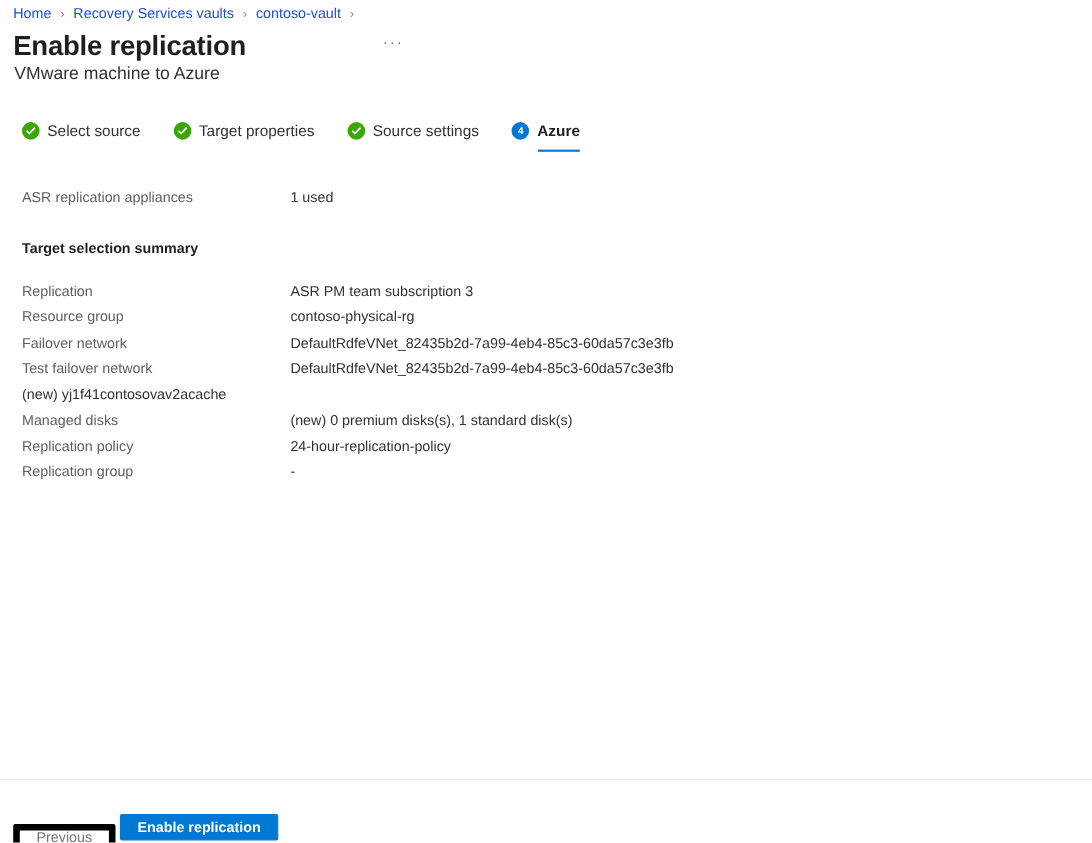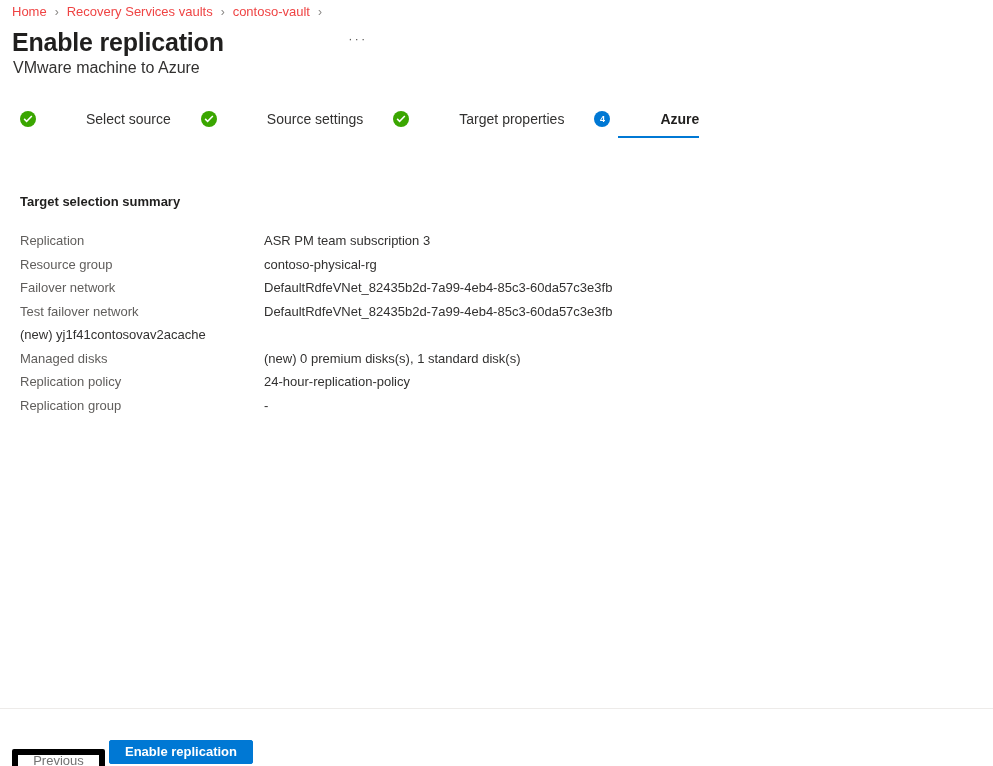--- a/index.html
+++ b/index.html
@@ -21,21 +21,21 @@
     position: absolute;
     left: 12px;
     top: 2px;
     height: 20px;
     display: flex;
     align-items: center;
     font-size: 13px;
     line-height: 20px;
   }
   .crumb-link {
-    color: #ef4444;
+    color: #1d4ed8;
     text-decoration: none;
     cursor: pointer;
     white-space: nowrap;
   }
   .crumb-sep {
     color: #8a8886;
     margin: 0 8px;
     font-size: 12px;
     user-select: none;
   }
@@ -92,21 +92,20 @@
   }
   .tab {
     display: flex;
     align-items: center;
     margin-right: 30px;
     cursor: pointer;
     position: relative;
     padding-bottom: 9px;
     height: 21px;
     box-sizing: content-box;
-    gap: 43px;
   }
   .tab-badge {
     width: 16px;
     height: 16px;
     border-radius: 50%;
     flex: 0 0 16px;
     margin-right: 7px;
     display: flex;
     align-items: center;
     justify-content: center;
@@ -245,43 +244,47 @@
     </span>
     <span class="tab-label">Select source</span>
   </div>
 
   <div class="tab">
     <span class="tab-badge done">
       <svg width="16" height="16" viewBox="0 0 16 16" aria-hidden="true">
         <path d="M6.6 11.4 3.6 8.4l1.1-1.1 1.9 1.9 4.7-4.7 1.1 1.1z" fill="#ffffff"></path>
       </svg>
     </span>
-    <span class="tab-label">Source settings</span>
+    <span class="tab-label">Target properties</span>
   </div>
 
   <div class="tab">
     <span class="tab-badge done">
       <svg width="16" height="16" viewBox="0 0 16 16" aria-hidden="true">
         <path d="M6.6 11.4 3.6 8.4l1.1-1.1 1.9 1.9 4.7-4.7 1.1 1.1z" fill="#ffffff"></path>
       </svg>
     </span>
-    <span class="tab-label">Target properties</span>
+    <span class="tab-label">Source settings</span>
   </div>
 
   <div class="tab active">
     <span class="tab-badge current">4</span>
     <span class="tab-label">Azure</span>
     <span class="tab-underline"></span>
   </div>
 
 </div>
 
 <div class="content">
 
   <div class="spacer-10"></div>
+  <div class="kv-row">
+    <div class="kv-key">ASR replication appliances</div>
+    <div class="kv-val">1 used</div>
+  </div>
   <div class="spacer-12"></div>
 
   <h2 class="section-heading">Target selection summary</h2>
   <div class="spacer-10"></div>
 
   <div class="kv-row">
     <div class="kv-key">Replication</div>
     <div class="kv-val">ASR PM team subscription 3</div>
   </div>
   <div class="kv-row">

